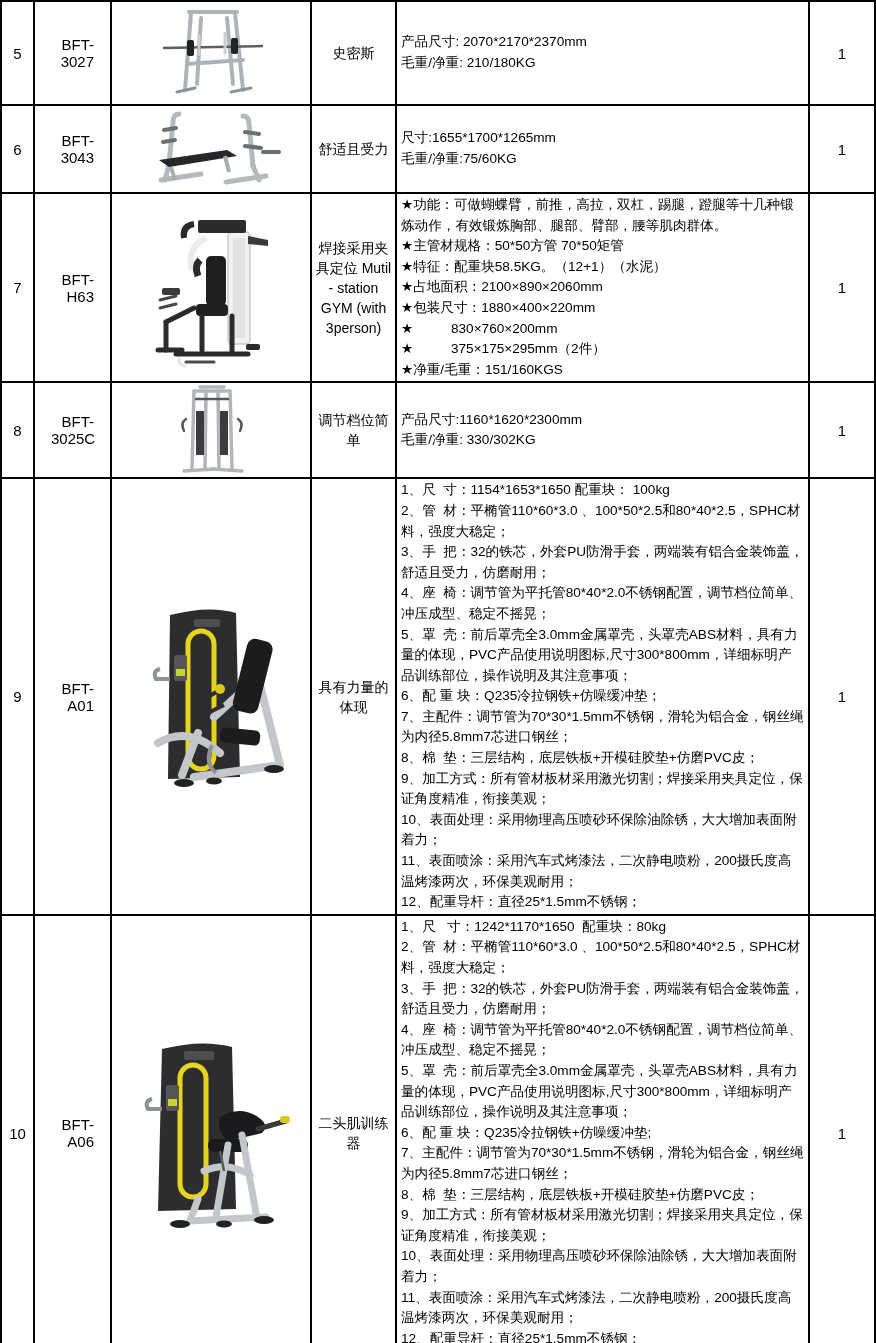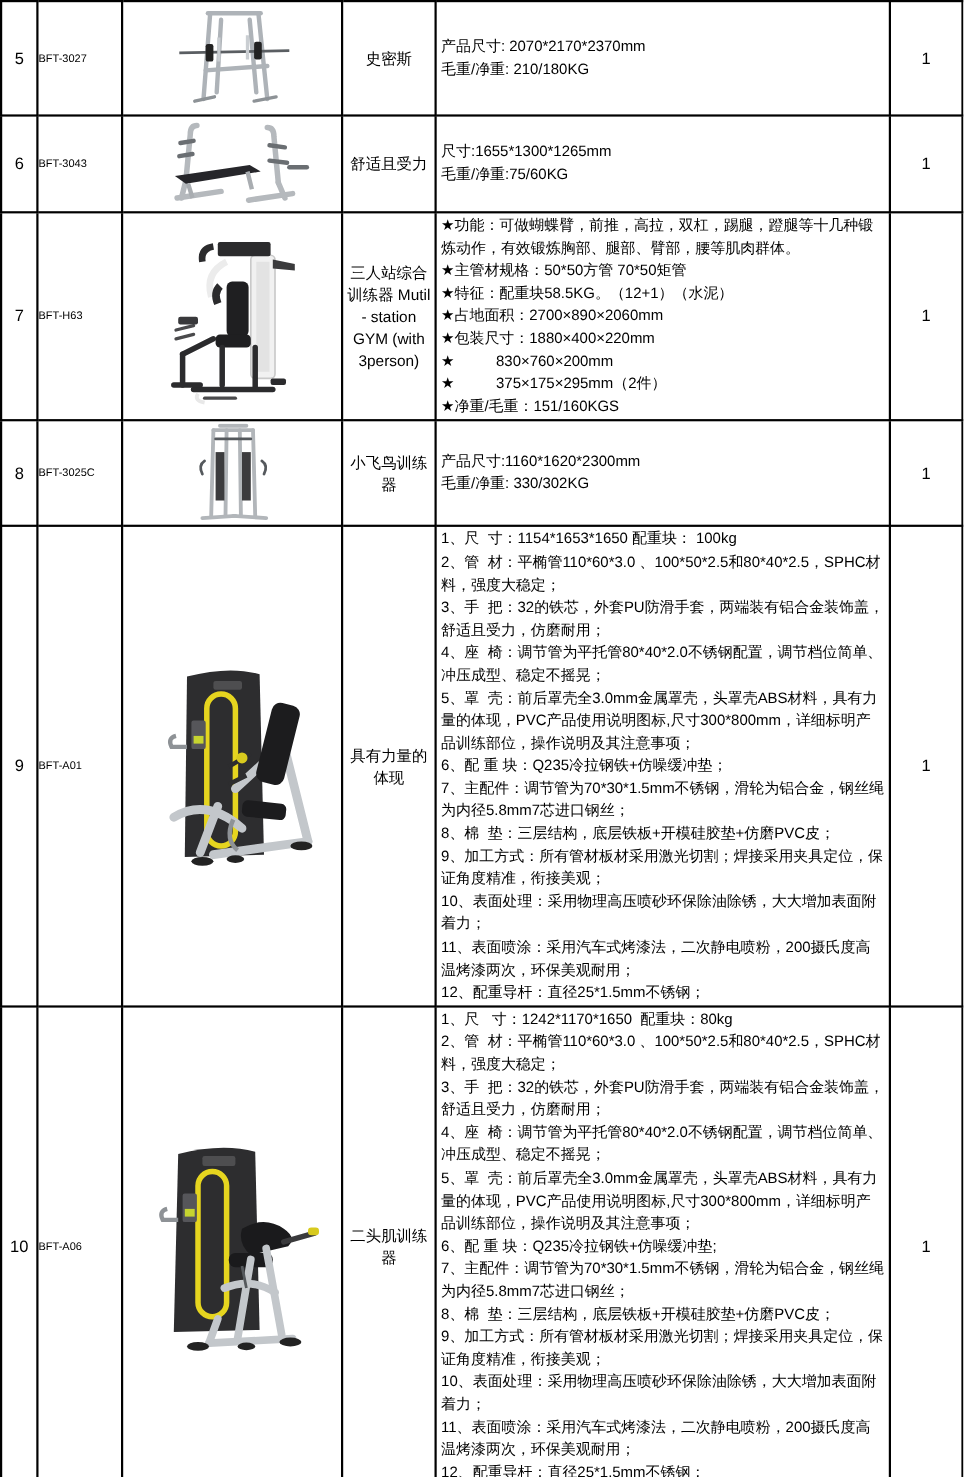--- a/index.html
+++ b/index.html
@@ -1,21 +1,21 @@
 <!DOCTYPE html>
 <html><head>
 <meta charset="utf-8">
 <style>
   html,body{margin:0;padding:0;background:#ffffff;}
   body{font-family:"Liberation Sans","DejaVu Sans",sans-serif;color:#000;}
   .sheet{width:876px;height:1343px;background:#fff;overflow:hidden;}
   table.spec-table{border-collapse:collapse;table-layout:fixed;width:874px;}
   .spec-table td{border:2px solid #000;vertical-align:middle;overflow:hidden;}
   td.c-no{text-align:center;font-size:15px;}
-  td.c-model{text-align:left;font-size:10px;letter-spacing:0px;padding:0 0;}
+  td.c-model{text-align:right;font-size:15px;letter-spacing:0px;padding:0 16px;}
   td.c-img{text-align:center;padding:2px;}
   td.c-name{text-align:center;font-size:14px;line-height:20px;padding:0 3px;}
   td.c-specs{font-size:13.6px;line-height:20.6px;padding:1px 4px 1px 4px;white-space:pre-wrap;word-break:break-all;text-align:left;}
   td.c-qty{text-align:center;font-size:15px;}
   svg{display:block;margin:0 auto;}
 </style>
 </head>
 <body>
 
 <div class="sheet">
@@ -77,21 +77,21 @@
                 <path d="M32 34 L44 32"></path>
           <path d="M114 24 L128 26"></path>
                 <path d="M114 38 L130 40"></path>
           <path d="M132 44 L148 44"></path>
         </g>
         <polygon points="28,52 96,42 106,48 38,59" fill="#26262a"></polygon>
         <path d="M40 59 L44 72 M94 48 L98 64" stroke="#a9adb1" stroke-width="4"></path>
       </svg>
     </td>
     <td class="c-name">舒适且受力</td>
-    <td class="c-specs">尺寸:1655*1300*1265mm
+    <td class="c-specs">尺寸:1655*1700*1265mm
 毛重/净重:75/60KG</td>
     <td class="c-qty">1</td>
   </tr>
 
   <tr style="height:184px">
     <td class="c-no">7</td>
     <td class="c-model">BFT-H63</td>
     <td class="c-img">
       <svg width="150" height="168" viewBox="0 0 150 168">
         <rect x="92" y="28" width="22" height="112" rx="4" fill="#f1f1f1" stroke="#c9c9c9" stroke-width="1.5"></rect>
@@ -114,25 +114,25 @@
         <g stroke="#4a4a4c" stroke-width="3" stroke-linecap="round">
           <path d="M24 96 L40 92"></path>
                 <path d="M24 104 L40 100"></path>
           <path d="M50 158 L78 158"></path>
         </g>
         <rect x="26" y="84" width="18" height="7" rx="2" fill="#39393b"></rect>
         <path d="M44 154 Q40 160 50 162" stroke="#e8e8e8" stroke-width="3.5" fill="none"></path>
         <rect x="110" y="140" width="14" height="6" rx="2" fill="#2b2b2d"></rect>
       </svg>
     </td>
-    <td class="c-name">三人站综合训练器 Mutil - station GYM (with 3person)</td>
+    <td class="c-name">焊接采用夹具定位 Mutil - station GYM (with 3person)</td>
     <td class="c-specs">★功能：可做蝴蝶臂，前推，高拉，双杠，踢腿，蹬腿等十几种锻炼动作，有效锻炼胸部、腿部、臂部，腰等肌肉群体。
 ★主管材规格：50*50方管 70*50矩管
 ★特征：配重块58.5KG。（12+1）（水泥）
-★占地面积：2700×890×2060mm
+★占地面积：2100×890×2060mm
 ★包装尺寸：1880×400×220mm
 ★          830×760×200mm
 ★          375×175×295mm（2件）
 ★净重/毛重：151/160KGS</td>
     <td class="c-qty">1</td>
   </tr>
 
   <tr style="height:94px">
     <td class="c-no">8</td>
     <td class="c-model">BFT-3025C</td>
@@ -150,21 +150,21 @@
         </g>
         <rect x="40" y="26" width="8" height="44" fill="#3c3c3e"></rect>
         <rect x="64" y="26" width="8" height="44" fill="#3c3c3e"></rect>
         <g stroke="#55595d" stroke-width="2.5" fill="none" stroke-linecap="round">
           <path d="M30 34 Q24 38 28 46"></path>
                 <path d="M82 34 Q88 38 84 46"></path>
           <path d="M40 14 L72 14"></path>
         </g>
       </svg>
     </td>
-    <td class="c-name">小飞鸟训练器</td>
+    <td class="c-name">调节档位简单</td>
     <td class="c-specs">产品尺寸:1160*1620*2300mm
 毛重/净重: 330/302KG</td>
     <td class="c-qty">1</td>
   </tr>
 
   <tr style="height:436px">
     <td class="c-no">9</td>
     <td class="c-model">BFT-A01</td>
     <td class="c-img">
       <svg width="175" height="240" viewBox="0 0 175 240">

